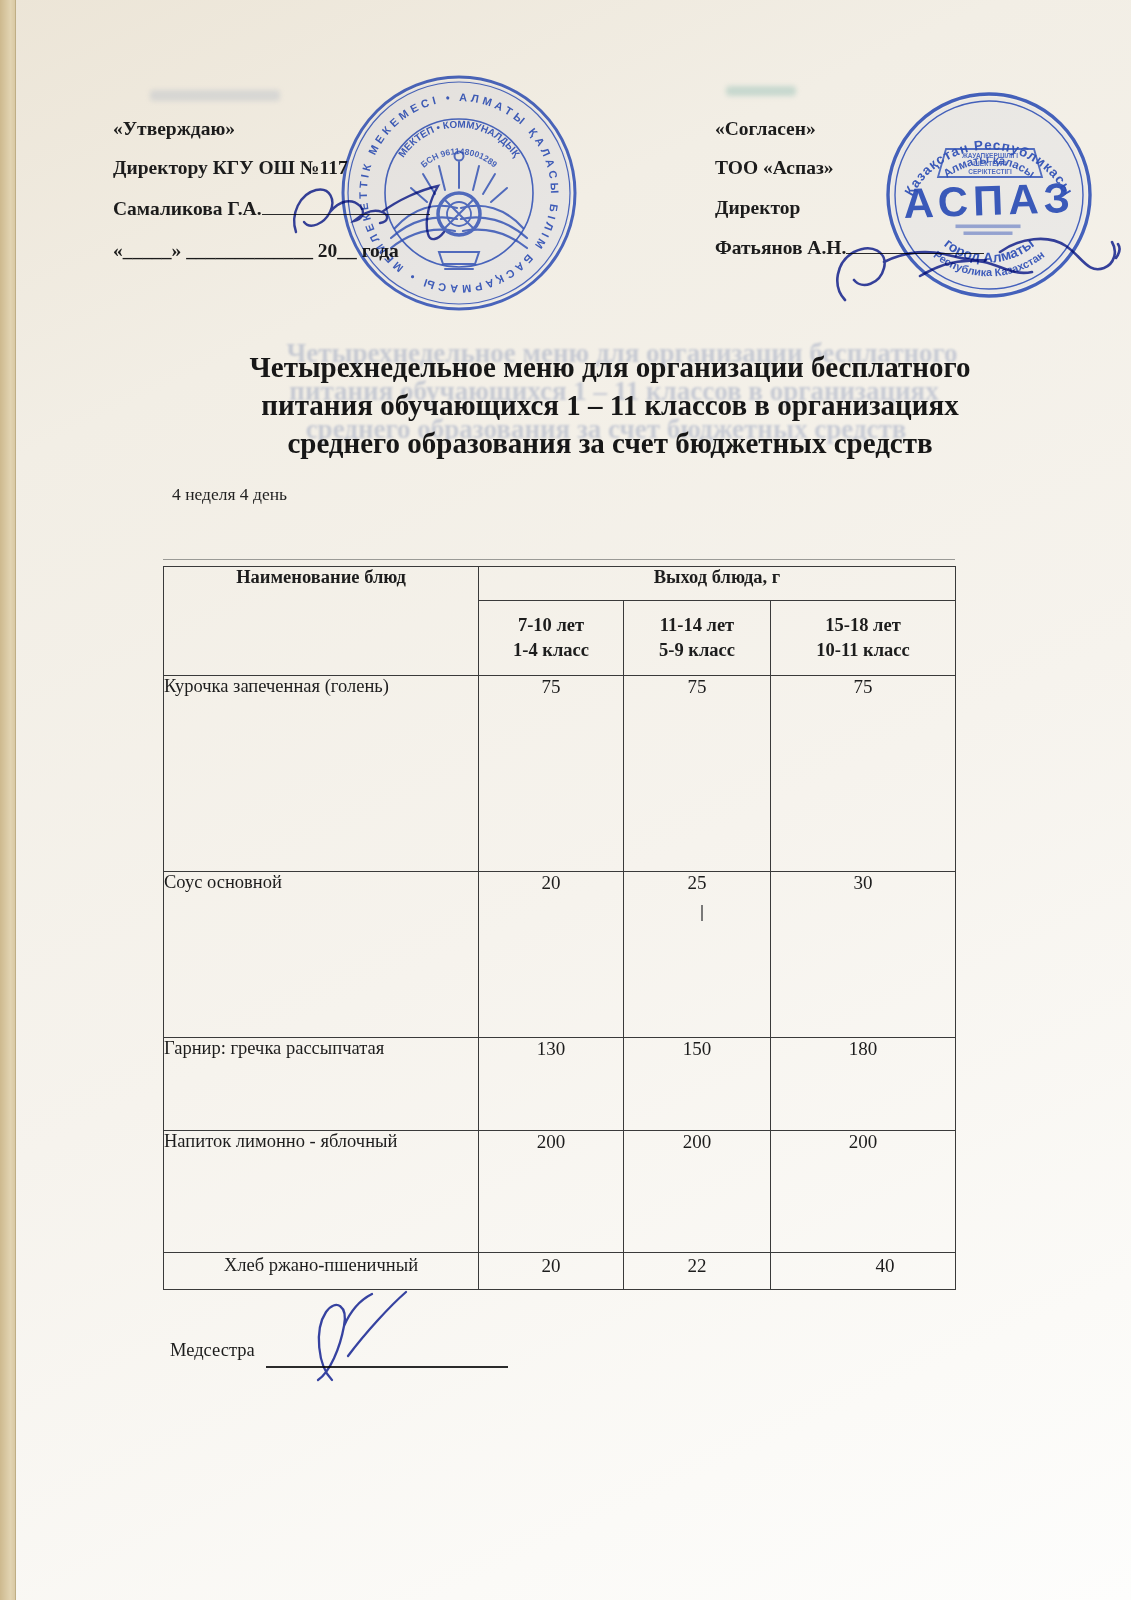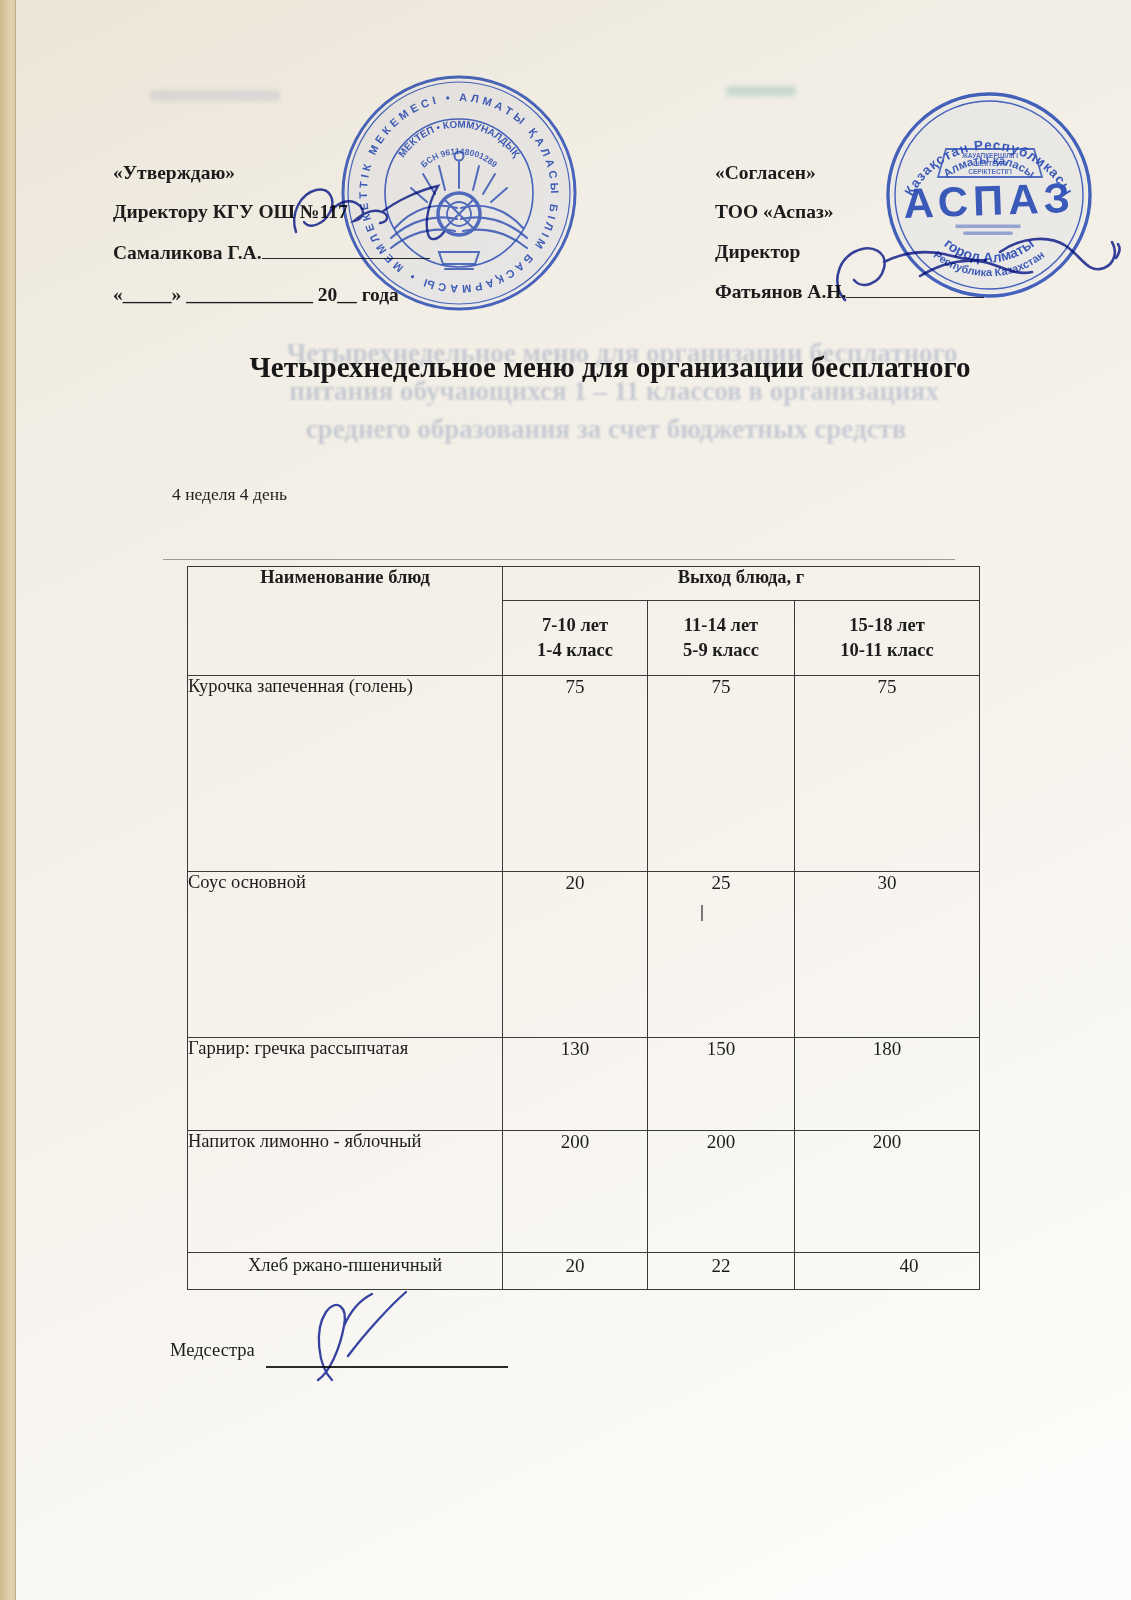--- a/index.html
+++ b/index.html
@@ -6,34 +6,34 @@
   body{
     width:1131px;height:1600px;position:relative;overflow:hidden;
     background:linear-gradient(155deg,#ece5d7 0%,#f2eee5 22%,#f6f3ed 55%,#fbfaf7 85%,#fdfdfc 100%);
     font-family:"Liberation Serif","DejaVu Serif",serif;color:#1c1c1c;
   }
   .abs{position:absolute;}
   .edge-left{left:0;top:0;width:15px;height:1600px;
     background:linear-gradient(90deg,#cdb98e,#e2d4b2 70%,#d9c9a4);
     border-right:1px solid #bfae85;}
   
-  .appr{font-weight:bold;font-size:19.5px;white-space:nowrap;margin-top:44px;}
+  .appr{font-weight:bold;font-size:19.5px;white-space:nowrap;}
   .uline{display:inline-block;border-bottom:1.6px solid #2a2a2a;height:14px;}
   
   .ghost-line{position:absolute;width:920px;text-align:center;font-weight:bold;font-size:27px;
     color:rgba(95,115,165,0.30);filter:blur(1.3px);white-space:nowrap;}
   .smudge{position:absolute;filter:blur(2.5px);border-radius:4px;}
   
   .title{left:150px;top:348px;width:920px;text-align:center;font-weight:bold;
     font-size:29px;line-height:38px;color:#171717;}
   .subtitle{left:172px;top:484px;font-size:17.5px;color:#222;font-family:Liberation Serif, serif;}
   
   .tbl-wrap{left:163px;top:566px;}
   .topline{left:163px;top:559px;width:792px;height:0;border-top:1.2px solid #9a9a96;}
-  table.menu{border-collapse:collapse;table-layout:fixed;width:792px;font-size:19px;color:#1d1d1d;margin-left:24px;}
+  table.menu{border-collapse:collapse;table-layout:fixed;width:792px;font-size:19px;color:#1d1d1d;}
   table.menu td{border:1.6px solid #3a3a3a;vertical-align:top;padding:0;overflow:hidden;}
   td.name-h{vertical-align:middle;text-align:center;font-weight:bold;font-size:18.5px;}
   td.span-h{text-align:center;vertical-align:middle;font-weight:bold;font-size:18.5px;height:33px;}
   tr.hr2 td{height:74px;text-align:center;vertical-align:middle;font-weight:bold;
     font-size:18.5px;line-height:1.35;border-radius:30px;}
   td.rowname{text-align:left;padding:5px 4px 0 7px;font-size:18.5px;}
   td.val{text-align:center;padding-top:5px;}
   tr.r1 td{height:195px;} tr.r2 td{height:165px;} tr.r3 td{height:92px;}
   tr.r4 td{height:121px;} tr.r5 td{height:34px;}
   .tick{left:701px;top:905px;width:2px;height:16px;background:#5a5a5a;opacity:.8;}
@@ -62,20 +62,22 @@
 <div class="abs appr" style="left:113px;top:198px;"><span>Самаликова Г.А.</span><span class="uline" style="width:168px;"></span></div>
 <div class="abs appr" style="left:113px;top:240px;">«_____» _____________ 20__ года</div>
 
 <div class="abs appr" style="left:715px;top:118px;">«Согласен»</div>
 <div class="abs appr" style="left:715px;top:157px;">ТОО «Аспаз»</div>
 <div class="abs appr" style="left:715px;top:197px;">Директор</div>
 <div class="abs appr" style="left:715px;top:237px;"><span>Фатьянов А.Н.</span><span class="uline" style="width:138px;"></span></div>
 
 <div class="abs title">
   <div>Четырехнедельное меню для организации бесплатного</div>
+  <div>питания обучающихся   1 – 11 классов в организациях</div>
+  <div>среднего образования за счет бюджетных средств</div>
 </div>
 
 <div class="abs subtitle">4 неделя 4 день</div>
 
 <div class="abs topline"></div>
 <div class="abs tbl-wrap">
   <table class="menu">
     <colgroup>
       <col style="width:315px">
         <col style="width:145px">

